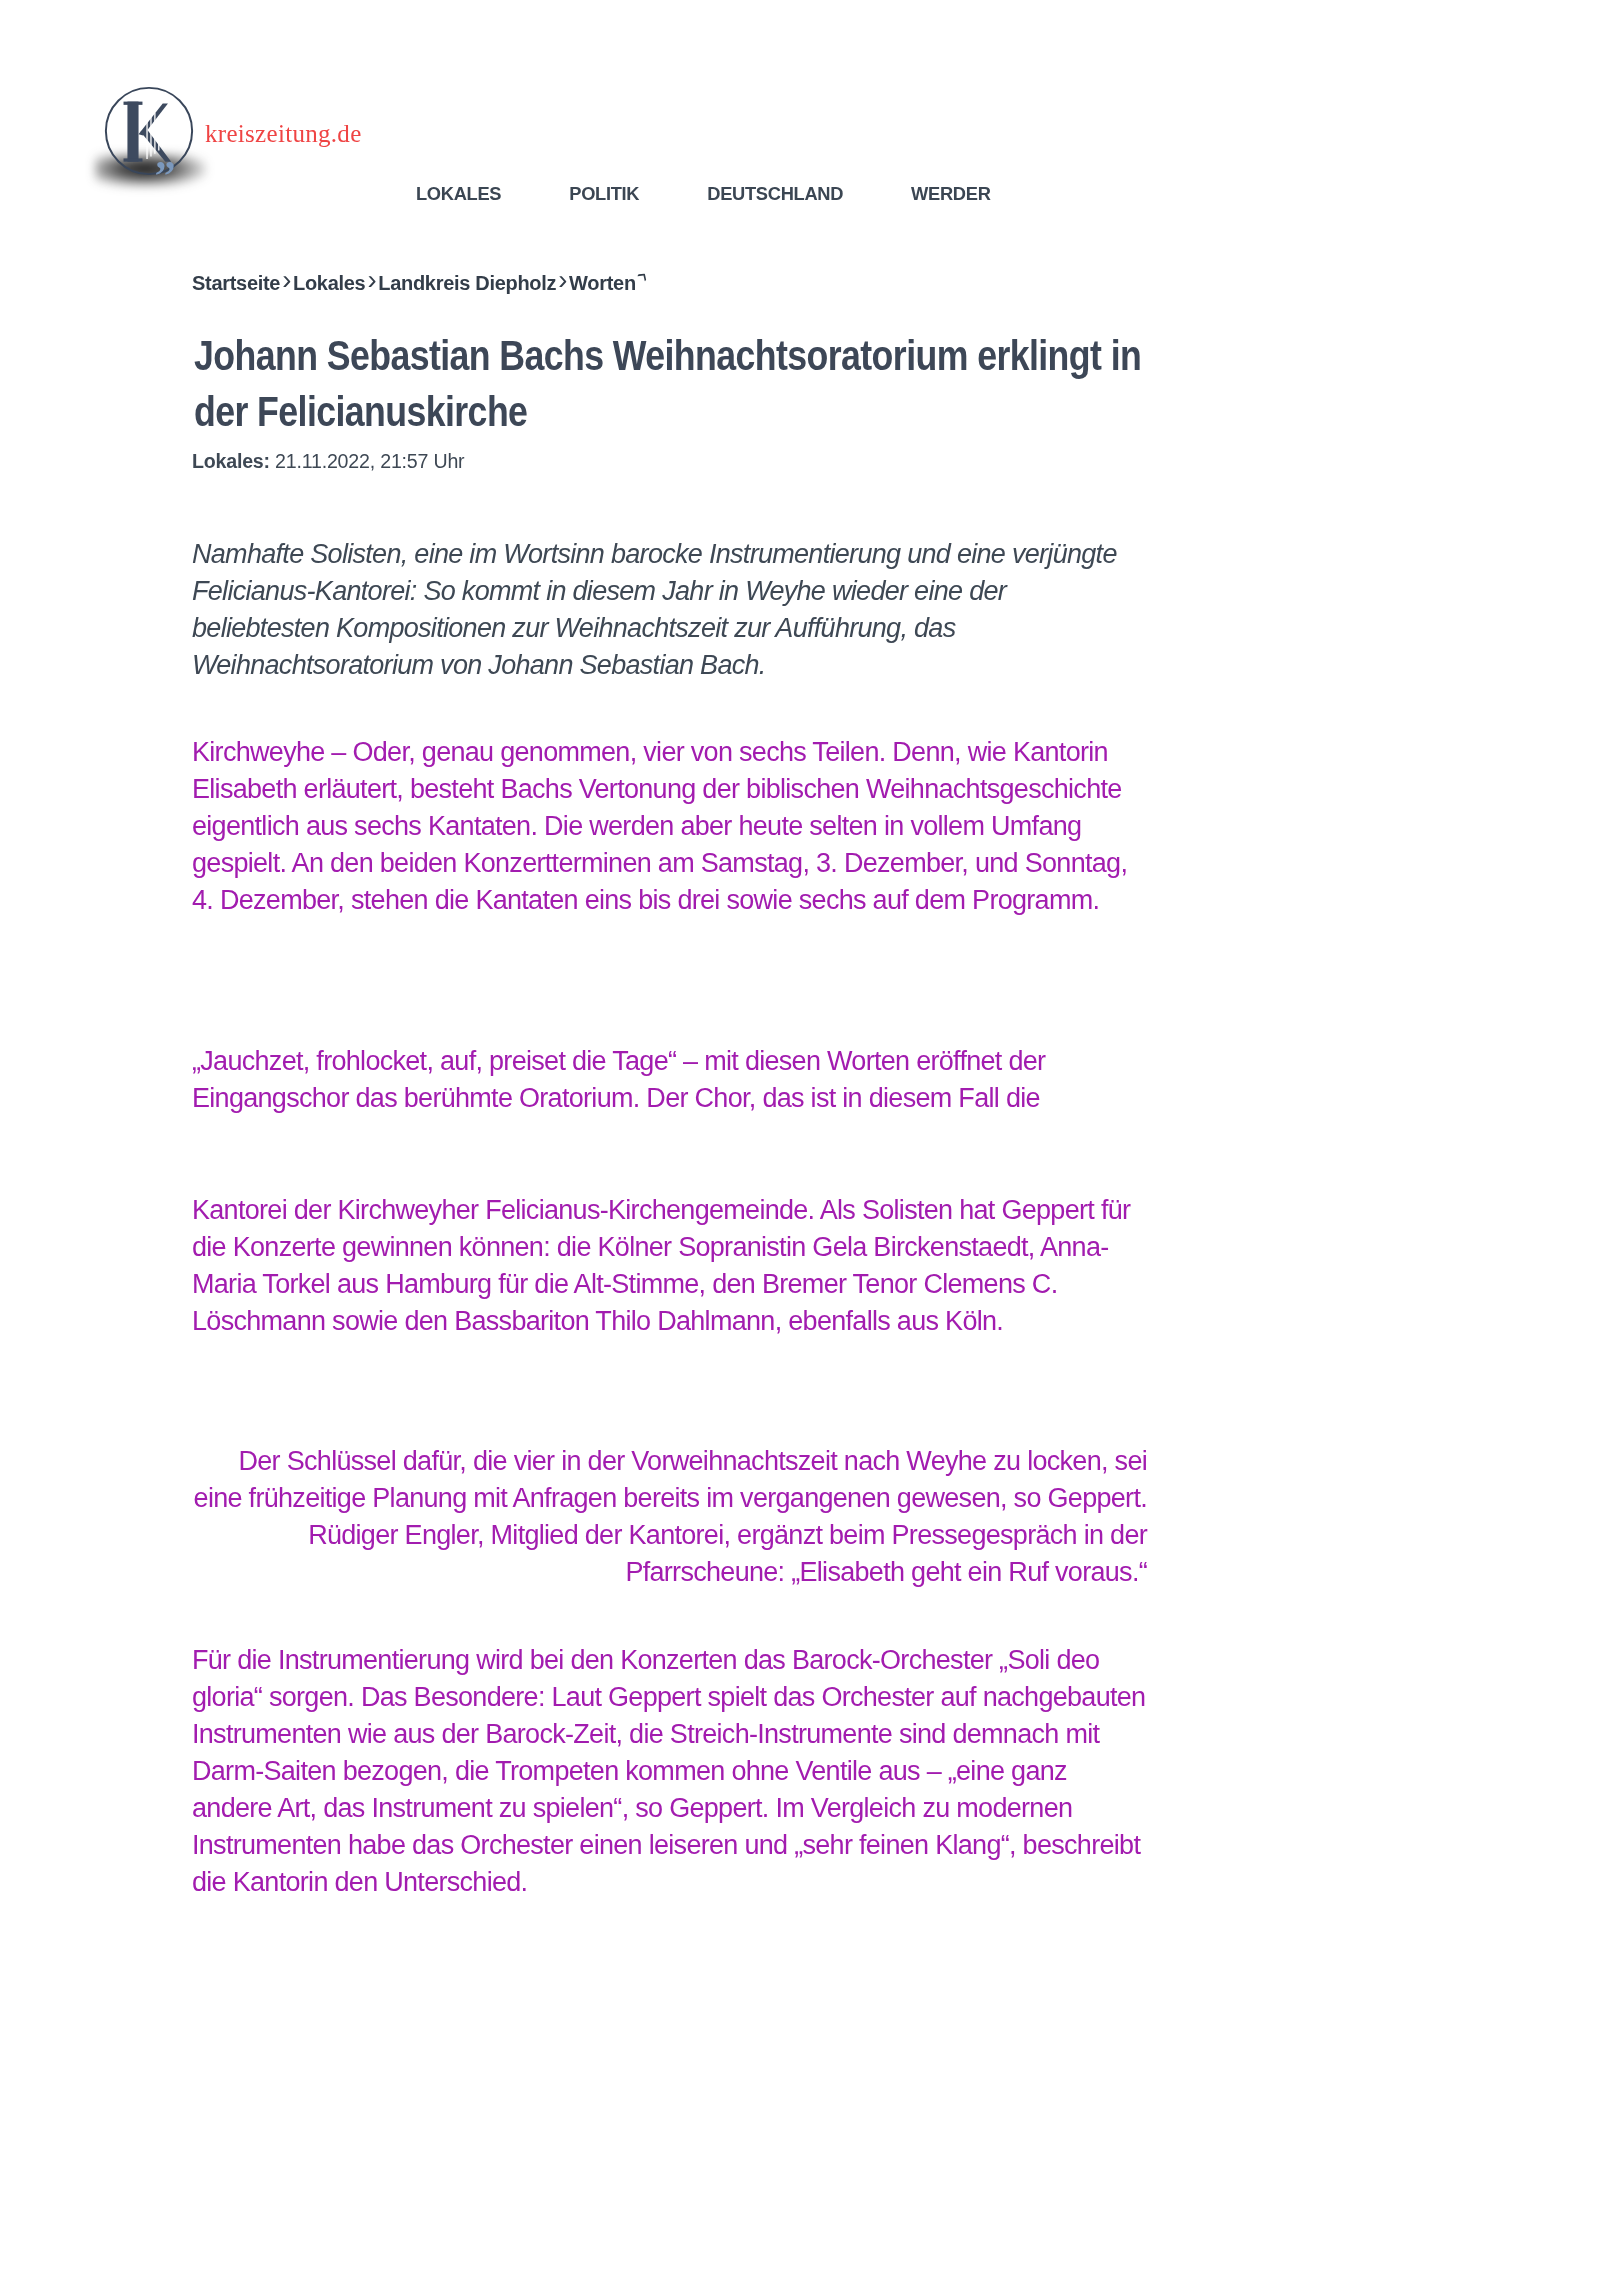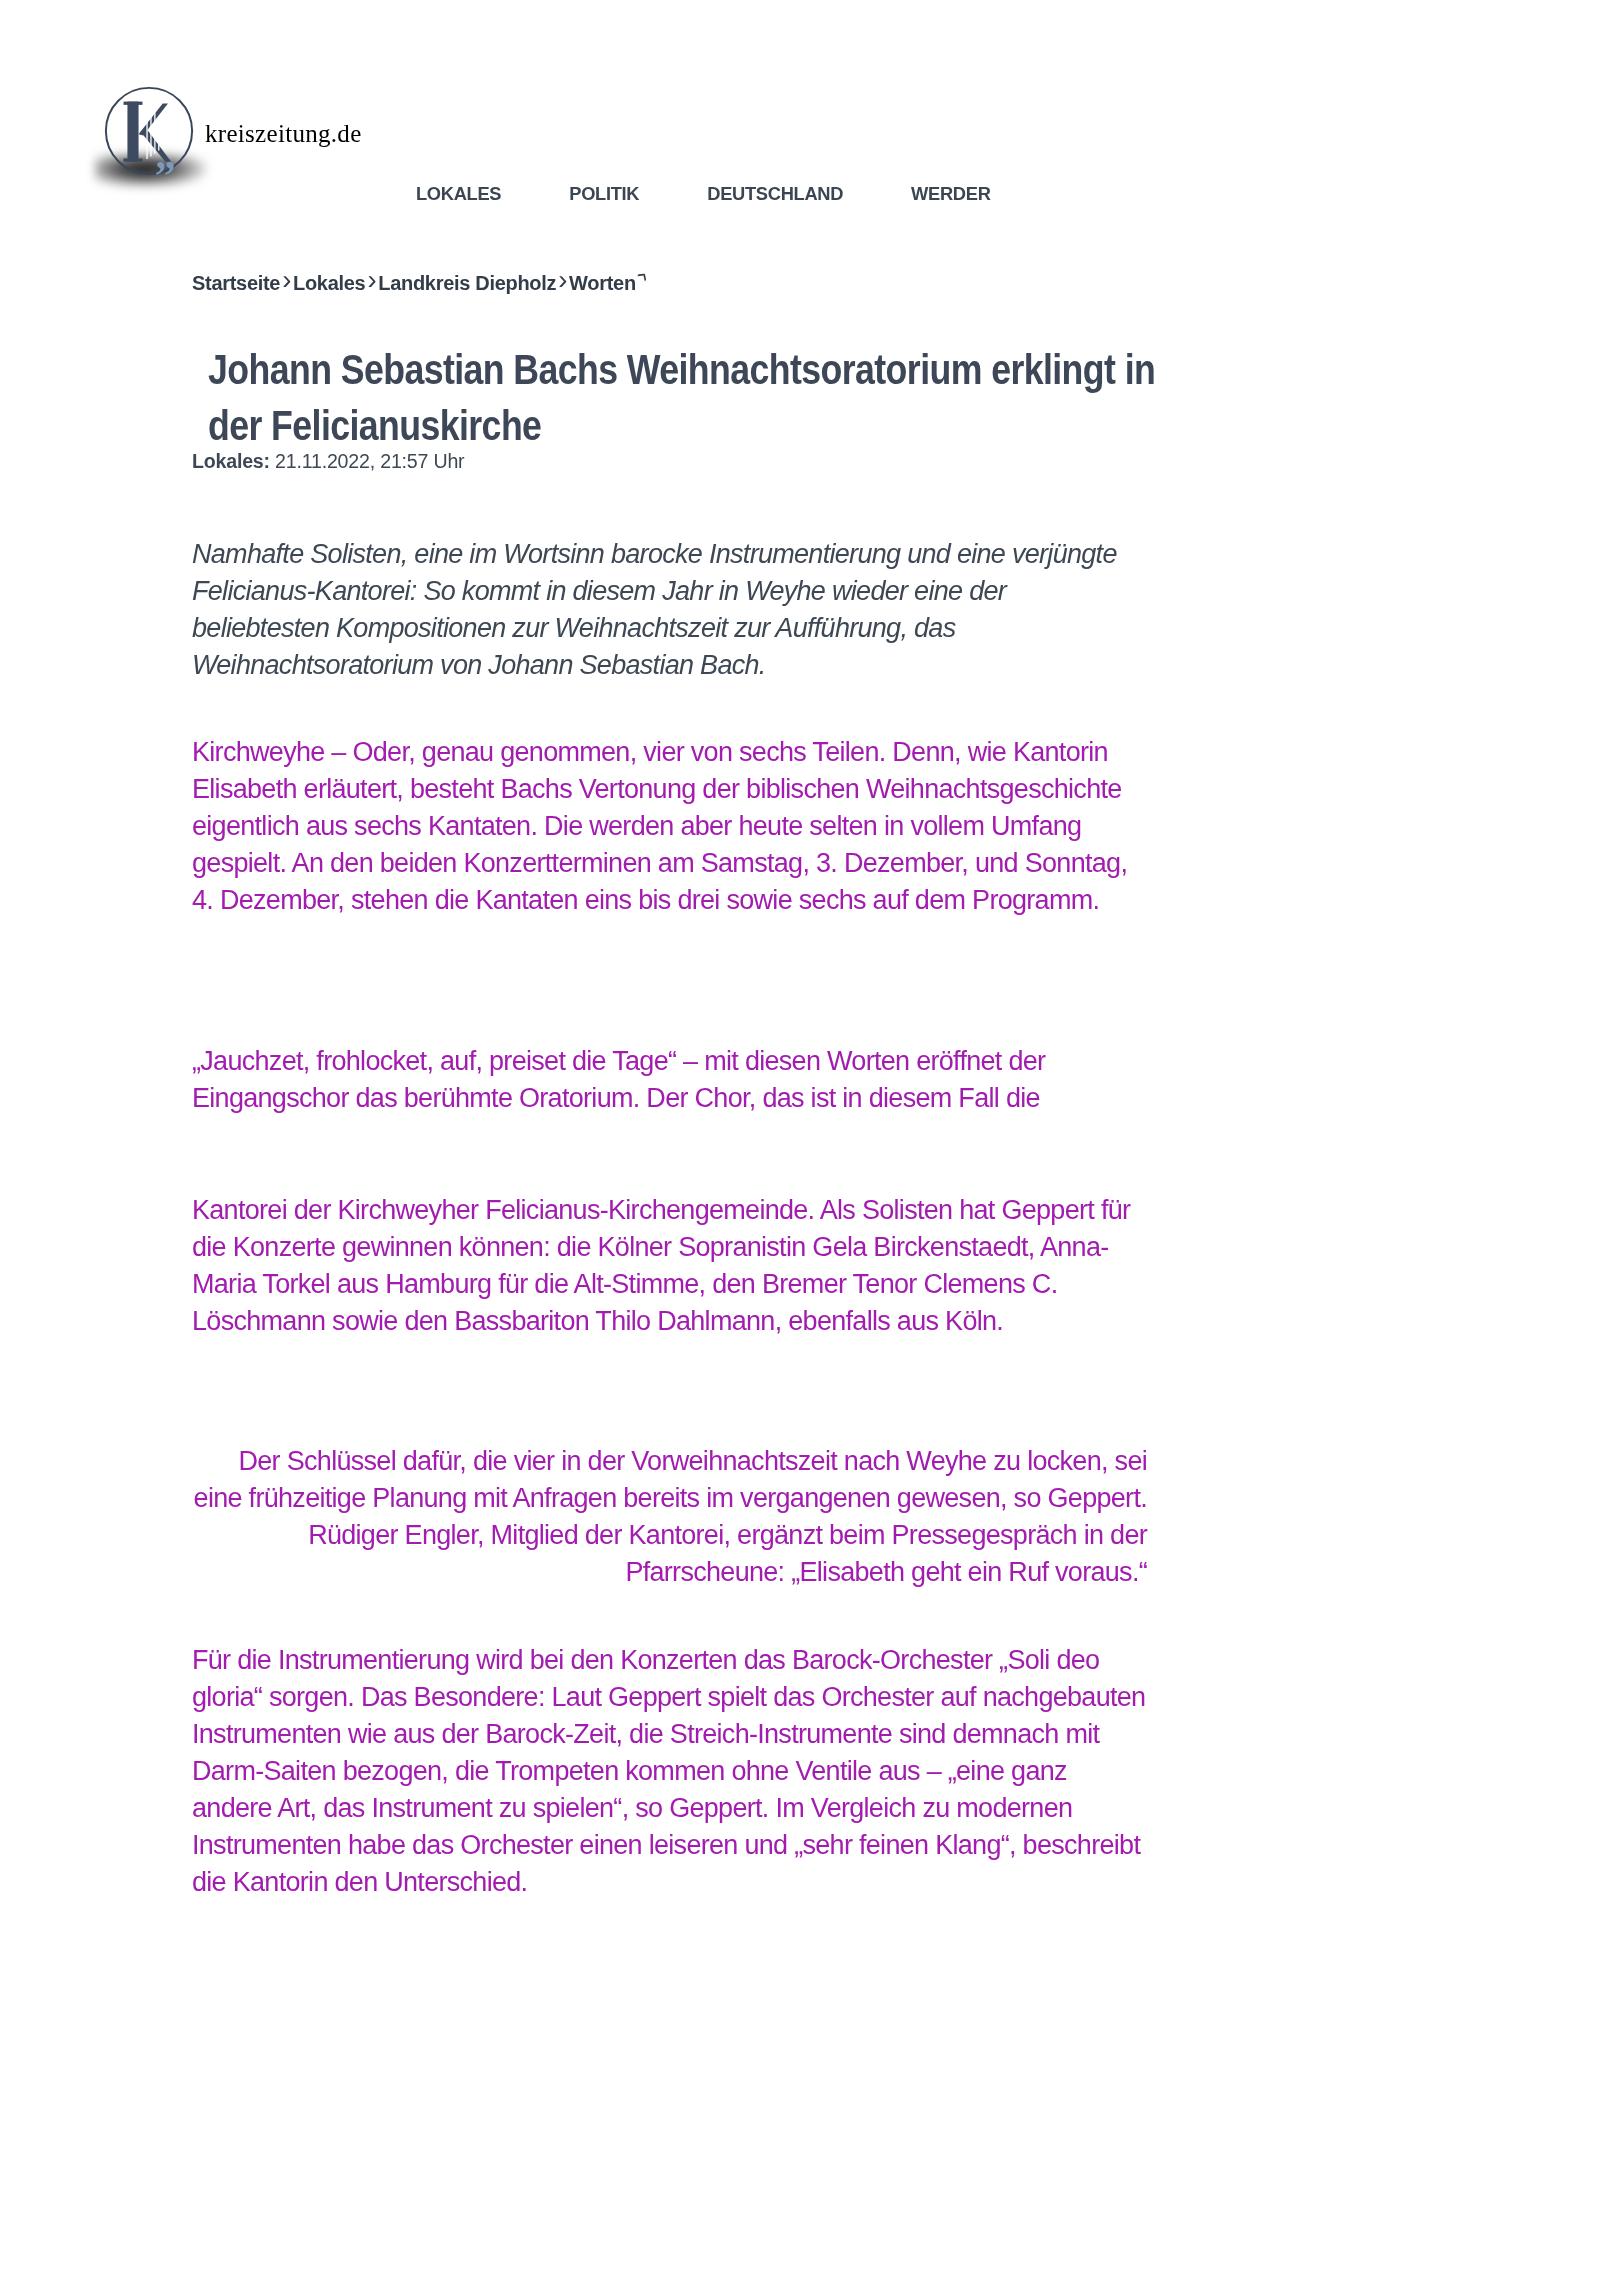--- a/index.html
+++ b/index.html
@@ -21,21 +21,21 @@
       rgba(10,10,10,0.92) 0%,
       rgba(20,20,20,0.75) 30%,
       rgba(40,40,40,0.35) 58%,
       rgba(60,60,60,0) 78%);
     filter:blur(4.6px);
   }
   .logo-svg{position:absolute;left:0;top:0;}
   .brand-text{
     position:absolute;left:205px;top:120px;
     font-family:"Liberation Serif","DejaVu Serif",serif;
-    font-size:25px;color:#000000;letter-spacing:0.3px;
+    font-size:25px;color:#ef4444;letter-spacing:0.3px;
     text-decoration:none;cursor:pointer;
   }
 
   
   .nav{
     position:absolute;left:416px;top:183px;
     display:flex;gap:68px;
     font-size:18.3px;font-weight:bold;color:#3b4653;letter-spacing:-0.3px;
   }
   .nav a{color:#3b4653;text-decoration:none;cursor:pointer;}
@@ -48,21 +48,21 @@
   }
   .breadcrumb a{color:#333d49;text-decoration:none;cursor:pointer;}
   .crumb-sep{
     font-size:27.5px;font-weight:normal;color:#333d49;
     margin:0 2px;transform:translateY(-2.6px);display:inline-block;
   }
   .crumb-sep.trailing{transform:translateY(-7.9px) rotate(-55deg);font-size:23.6px;}
 
   
   .title{
-    position:absolute;left:192px;top:326px;margin:16px;
+    position:absolute;left:192px;top:326px;margin:2px;
     font-size:42px;font-weight:bold;color:#3d4757;letter-spacing:-0.7px;
     line-height:56px;
   }
   .title .tline{display:block;transform:scaleX(0.85);transform-origin:0 50%;white-space:nowrap;}
 
   .byline{
     position:absolute;left:192px;top:450px;
     font-size:19.6px;color:#3e4854;letter-spacing:-0.2px;
   }
   .byline .lbl{font-weight:bold;margin-right:5.2px;}

